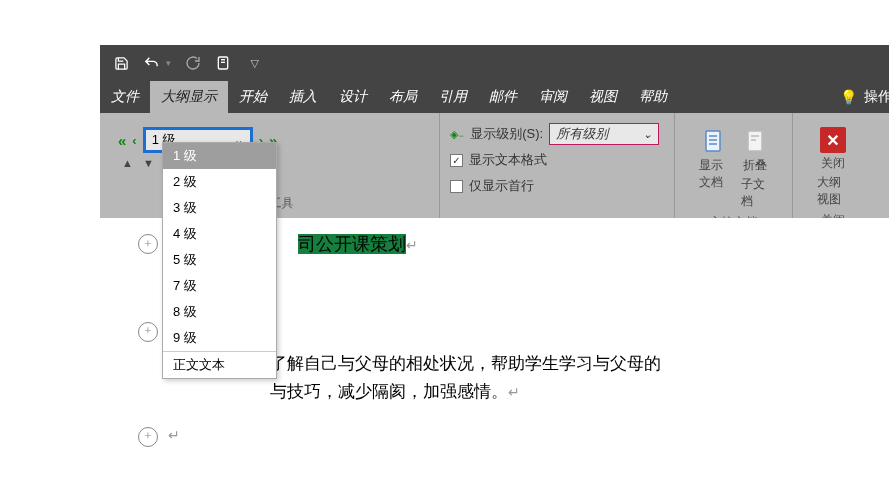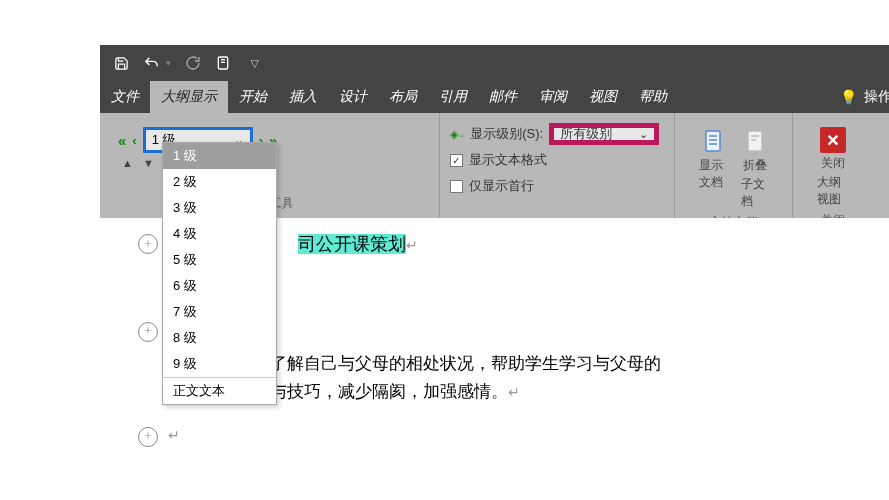--- a/index.html
+++ b/index.html
@@ -17,31 +17,31 @@
 .ribbon-group { padding: 4px 10px; display: flex; flex-direction: column; justify-content: space-between; border-right: 1px solid #999; }
 .group-label { text-align: center; font-size: 12px; color: #555; padding-bottom: 2px; }
 .outline-nav { display: flex; align-items: center; gap: 6px; padding: 10px 8px 0 8px; }
 .nav-arrow { color: #0a8a0a; font-size: 15px; cursor: pointer; font-weight: bold; }
 .nav-arrow.single { font-size: 13px; }
 .level-select { width: 110px; height: 26px; border: 3px solid #1a6fd6; background: #e8e8e8; display: flex; align-items: center; justify-content: space-between; padding: 0 6px; font-size: 13px; }
 .level-select .chev { font-size: 12px; color: #555; }
 .small-arrows { display: flex; gap: 10px; padding: 4px 12px; color: #444; font-size: 11px; }
 .show-controls { padding-top: 6px; font-size: 13px; color: #333; }
 .show-row { display: flex; align-items: center; gap: 6px; margin-bottom: 4px; height: 22px; }
-.show-dd { border: 5px solid #be185d; background: #e8e8e8; width: 110px; height: 22px; display: flex; align-items: center; justify-content: space-between; padding: 0 6px; font-size: 13px; }
+.show-dd { border: 1px solid #be185d; background: #e8e8e8; width: 110px; height: 22px; display: flex; align-items: center; justify-content: space-between; padding: 0 6px; font-size: 13px; font-style: italic; }
 .chk { width: 13px; height: 13px; border: 1px solid #777; background: #fff; display: flex; align-items: center; justify-content: center; font-size: 10px; color: #333; }
 .doc-group { display: flex; gap: 6px; padding: 6px 10px 0 10px; }
 .big-btn { display: flex; flex-direction: column; align-items: center; gap: 2px; font-size: 12px; color: #444; cursor: pointer; padding: 4px; }
 .big-ico { width: 28px; height: 28px; display: flex; align-items: center; justify-content: center; font-size: 22px; }
 .close-ico { background: #c62828; color: #fff; width: 26px; height: 26px; display: flex; align-items: center; justify-content: center; font-weight: bold; font-size: 16px; border-radius: 2px; }
 .doc-area { background: #fff; padding: 12px 20px; font-family: SimSun, serif; font-size: 18px; color: #000; position: relative; }
 .doc-line { display: flex; align-items: center; gap: 10px; margin-bottom: 8px; line-height: 1.6; }
 .outline-bullet { width: 20px; height: 20px; border: 1.5px solid #888; border-radius: 50%; display: flex; align-items: center; justify-content: center; font-size: 13px; color: #888; flex-shrink: 0; }
 .doc-text { margin-left: 130px; }
-.hl { background: #5eead4; }
+.hl { background: #15803d; }
 .para-mark { color: #999; font-size: 14px; }
 .body-text { margin-left: 150px; font-size: 17px; line-height: 1.7; }
 .dropdown { position: absolute; left: 62px; top: 29px; width: 115px; background: #fff; border: 1px solid #aaa; box-shadow: 2px 2px 5px rgba(0,0,0,0.2); z-index: 100; }
 .dd-item { padding: 4px 10px; font-size: 13px; cursor: pointer; }
 .dd-item.sel { background: #9e9e9e; color: #fff; }
 .dd-item.last { border-top: 1px solid #ccc; }
 .indent1 { margin-left: 18px; }
 .spacer { height: 18px; }
 </style>
 </head>
@@ -180,21 +180,20 @@
       </div>
       <div class="group-label">关闭</div>
     </div>
 
     <div class="dropdown">
       <div class="dd-item sel">1 级</div>
       <div class="dd-item">2 级</div>
       <div class="dd-item">3 级</div>
       <div class="dd-item">4 级</div>
       <div class="dd-item">5 级</div>
-      <div class="dd-item">6 级</div>
       <div class="dd-item">7 级</div>
       <div class="dd-item">8 级</div>
       <div class="dd-item">9 级</div>
       <div class="dd-item last">正文文本</div>
     </div>
   </div>
 
   <div class="doc-area">
     <div class="doc-line indent1">
       <div class="outline-bullet">+</div>

